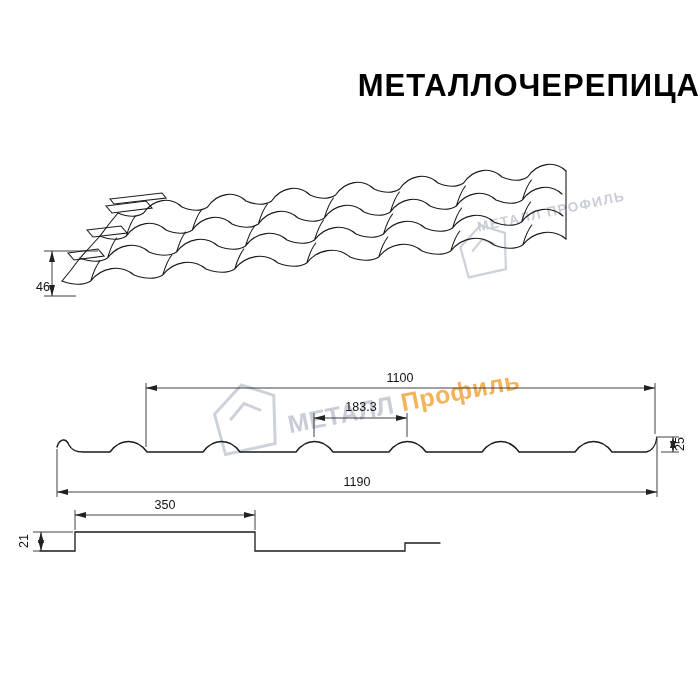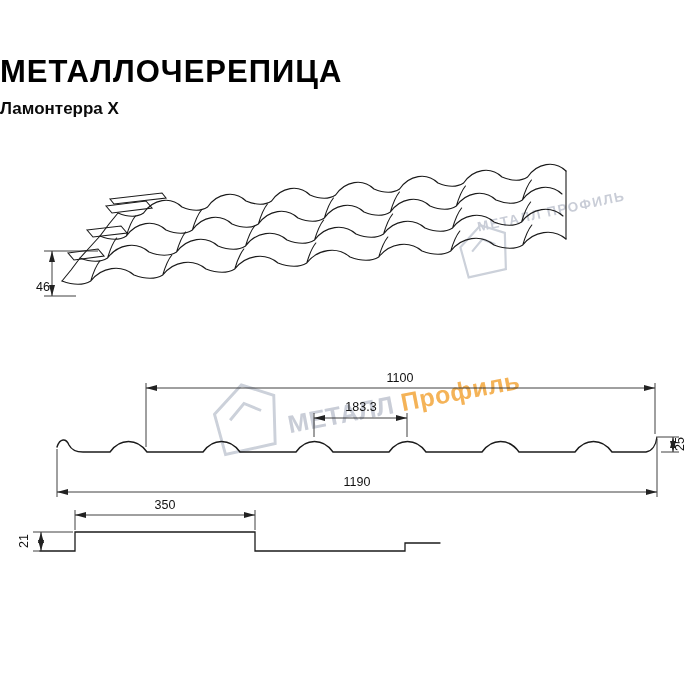--- a/index.html
+++ b/index.html
@@ -1,39 +1,38 @@
 <!DOCTYPE html>
 <html><head>
 <meta charset="utf-8">
 <style>
   *{margin:0;padding:0;box-sizing:border-box}
   html,body{width:700px;height:700px}
   body{background:#ffffff;position:relative;overflow:hidden;font-family:"Liberation Sans",sans-serif}
 
-  .header{position:absolute;top:54px;left:0;width:100%;text-align:left;z-index:3}
+  .header{position:absolute;top:68px;left:0;width:100%;text-align:right;z-index:3}
   .header h1{font-size:31px;font-weight:800;letter-spacing:1px;color:#000}
   .header .subtitle{margin-top:9px;font-size:17px;font-weight:600;color:#0a0a0a}
 
   .wm{position:absolute;z-index:1}
   .wm svg{position:absolute}
   .wm-text{position:absolute;white-space:nowrap;font-weight:700}
   .wm-upper .wm-text{font-size:13.5px;letter-spacing:1.5px;color:#c9cdd7;transform:rotate(-12deg)}
   .wm-lower .wm-text{font-size:25px;letter-spacing:.5px;transform:rotate(-11deg)}
   .wm-lower .gray{color:#c9cdd7}
   .wm-lower .orange{color:#f3a63b;opacity:.85}
 
   svg.drawing{position:absolute;left:0;top:0;z-index:2}
   .dim-label{font-size:12.5px;fill:#111;font-family:"Liberation Sans",sans-serif}
 </style>
 </head>
 <body>
 
 <header class="header">
   <h1>МЕТАЛЛОЧЕРЕПИЦА</h1>
-  <div class="subtitle">Ламонтерра Х</div>
 </header>
 
 <div class="wm wm-upper" style="left:440px;top:188px;width:180px;height:110px;">
   <svg width="60" height="60" viewBox="0 0 60 60" style="left:14px;top:32px;transform:rotate(-8deg)">
     <g stroke="#ccd1da" stroke-width="2.2" fill="none">
       <path d="M7,24 L30,5 L53,16 L49,52 L11,55 Z"></path>
       <path d="M18,30 L30,19 L42,26"></path>
     </g>
   </svg>
   <div class="wm-text" style="left:36px;top:16px;">

